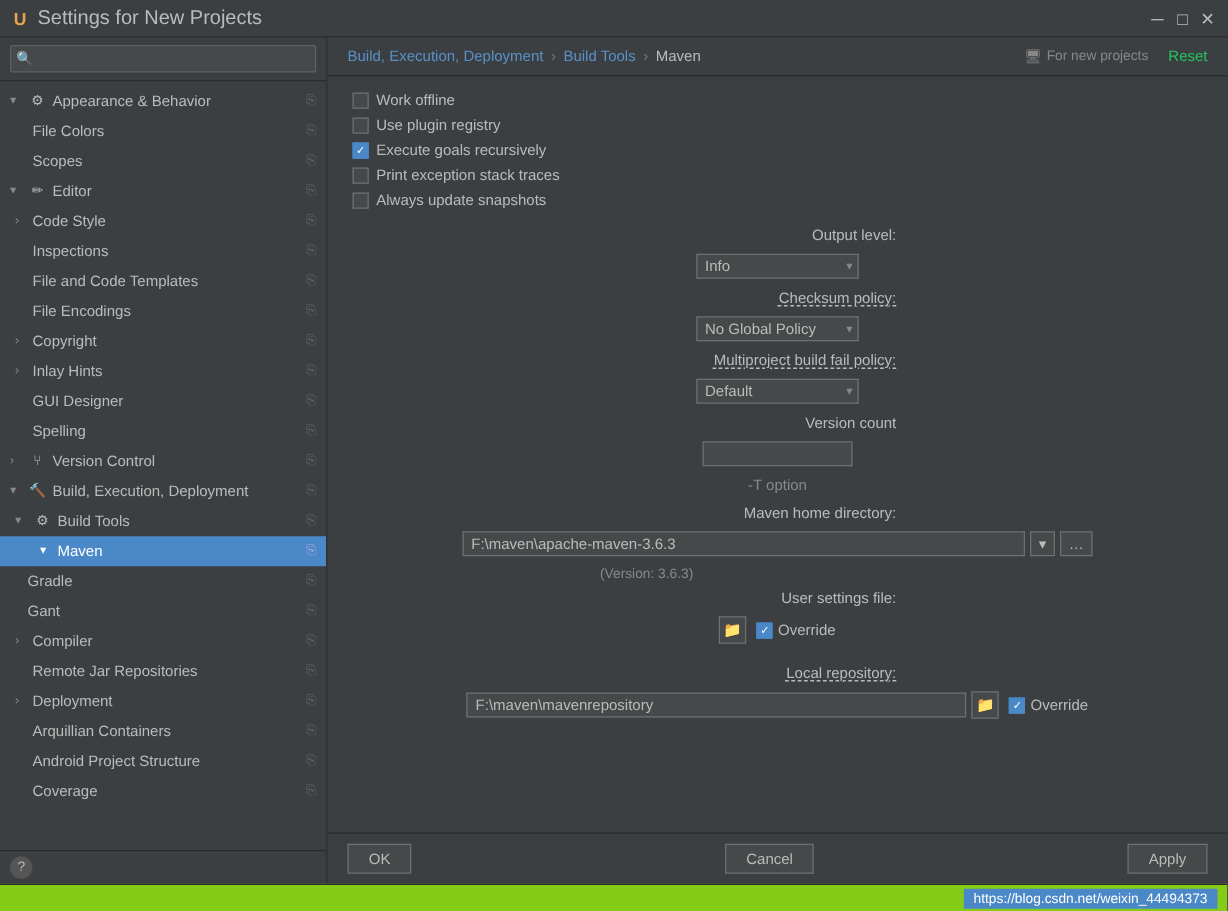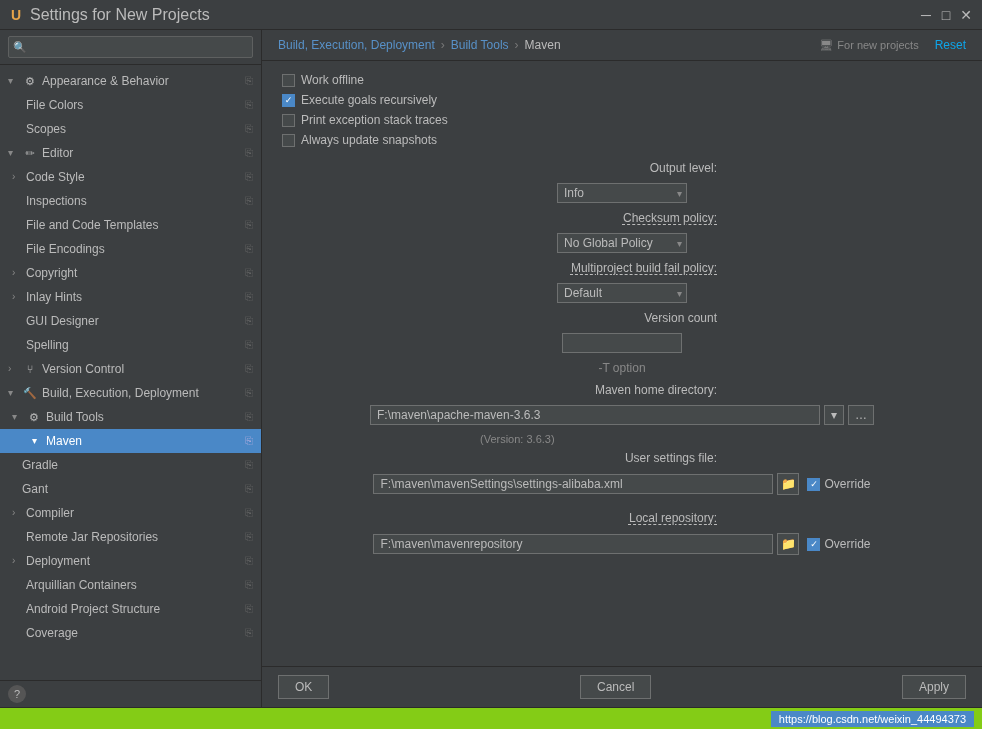--- a/index.html
+++ b/index.html
@@ -196,21 +196,21 @@
     .breadcrumb-note {
       margin-left: auto;
       color: #888;
       font-size: 11px;
       display: flex;
       align-items: center;
       gap: 4px;
     }
     .reset-btn {
       margin-left: 16px;
-      color: #0ea5e9;
+      color: #22c55e;
       font-size: 12px;
       cursor: pointer;
       background: none;
       border: none;
     }
     
     .settings-content {
       flex: 1;
       padding: 12px 20px;
       overflow-y: auto;
@@ -616,20 +616,24 @@
       <button class="reset-btn">Reset</button>
     </div>
 
     <div class="settings-content">
 
       <div class="checkbox-row">
         <div class="cb-box"></div>
         <span class="cb-label">Work offline</span>
       </div>
 
+      <div class="checkbox-row">
+        <div class="cb-box"></div>
+        <span class="cb-label">Use plugin registry</span>
+      </div>
 
       <div class="checkbox-row">
         <div class="cb-box checked"></div>
         <span class="cb-label">Execute goals recursively</span>
       </div>
 
       <div class="checkbox-row">
         <div class="cb-box"></div>
         <span class="cb-label">Print exception stack traces</span>
       </div>
@@ -687,21 +691,20 @@
           <div class="dropdown-btn">▾</div>
           <div class="ellipsis-btn">…</div>
         </div>
       </div>
 
       <div class="version-text">(Version: 3.6.3)</div>
 
       <div class="form-row">
         <span class="form-label">User settings file:</span>
         <div class="settings-file-row">
-          <input type="text" class="settings-file-input" value="F:\maven\mavenSettings\settings-alibaba.xml" style="">
           <div class="folder-btn">📁</div>
           <div class="override-check">
             <div class="cb-box checked"></div>
             <span class="override-label">Override</span>
           </div>
         </div>
       </div>
 
       <div class="form-row">
         <span class="form-label underline">Local repository:</span>

